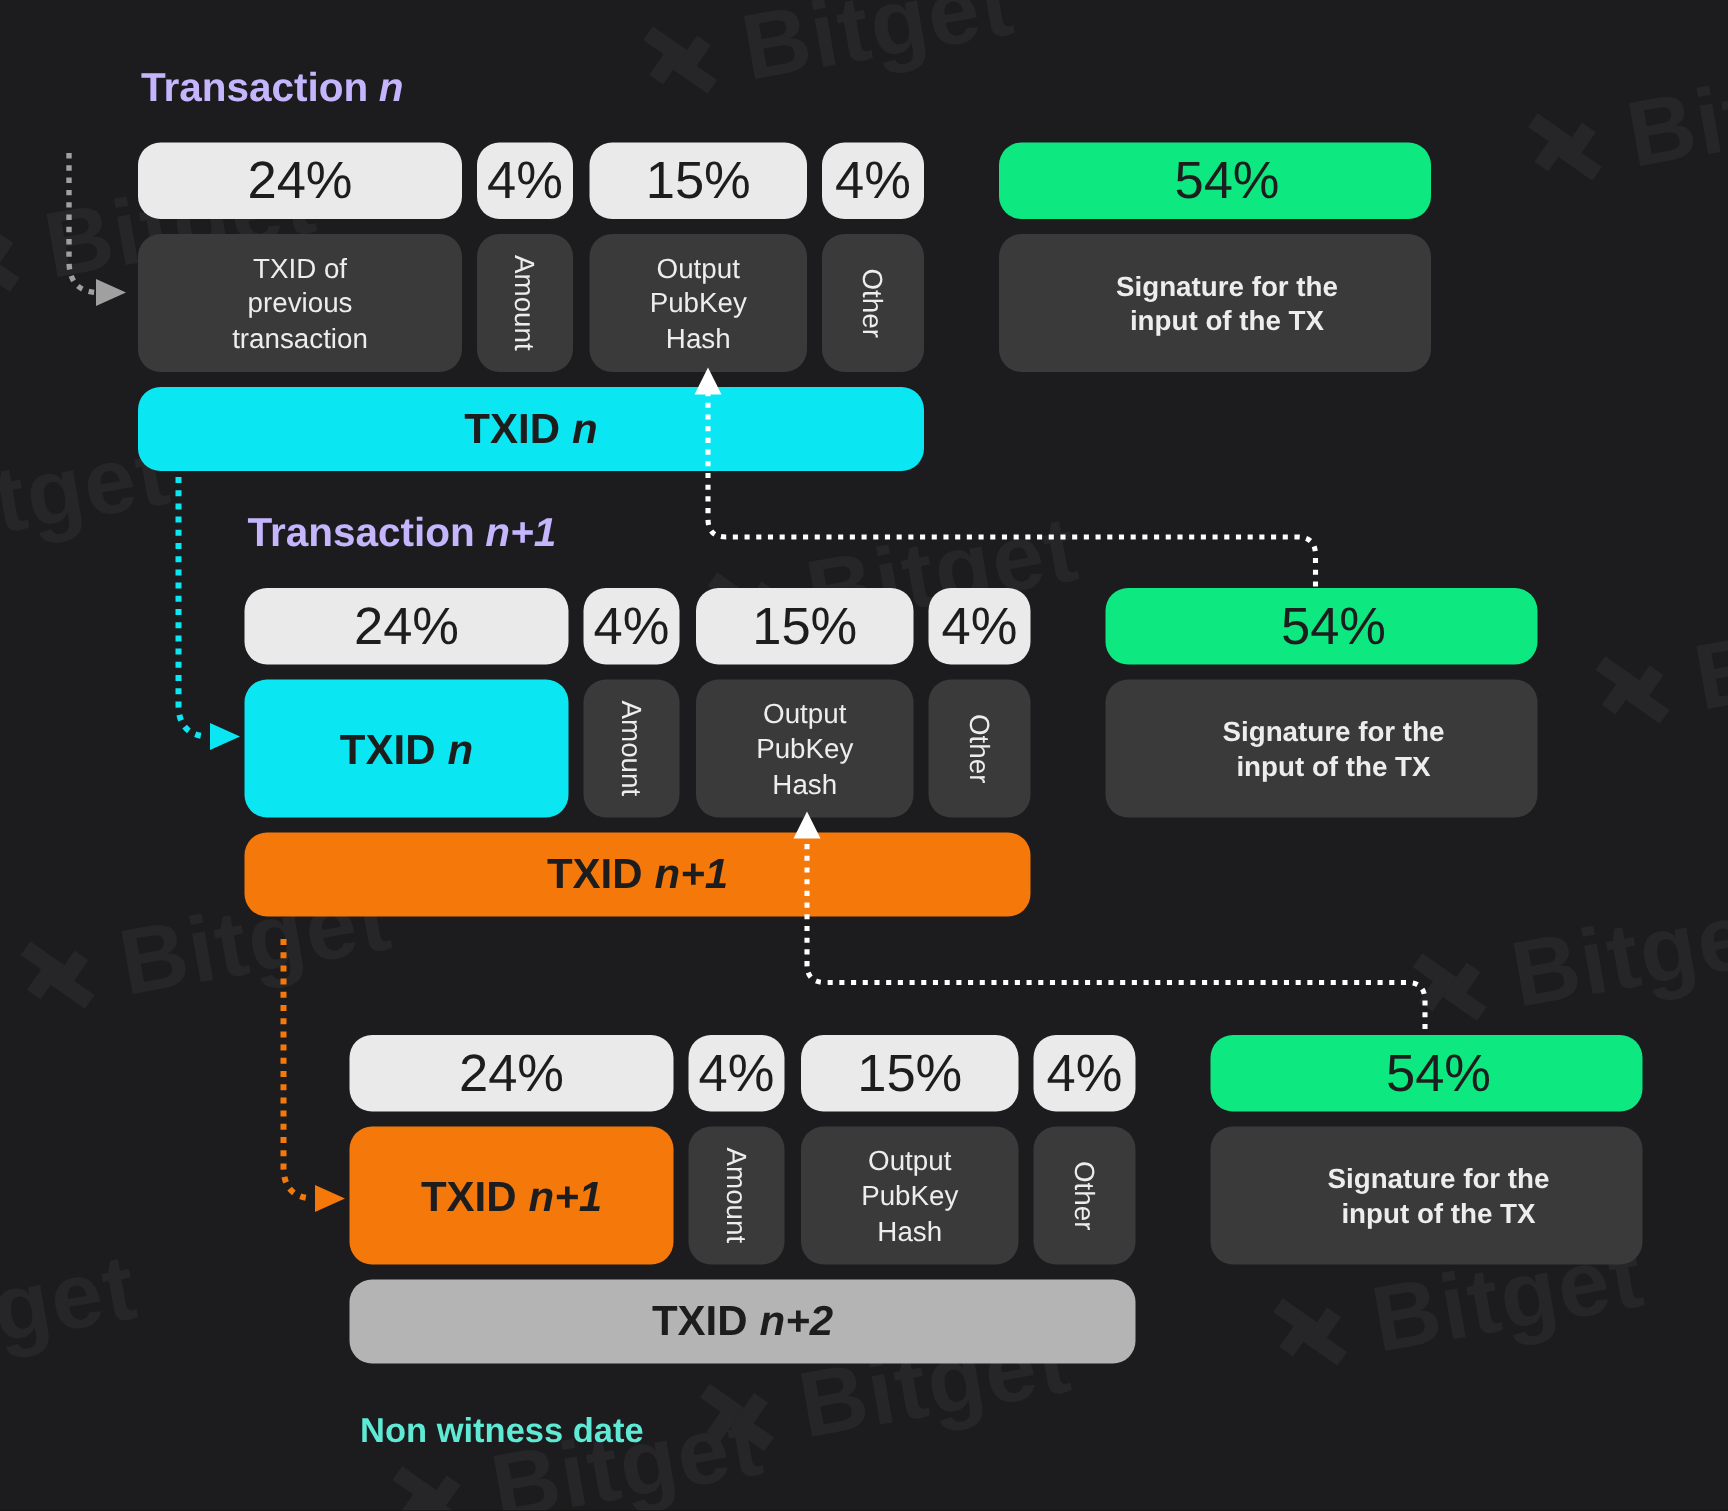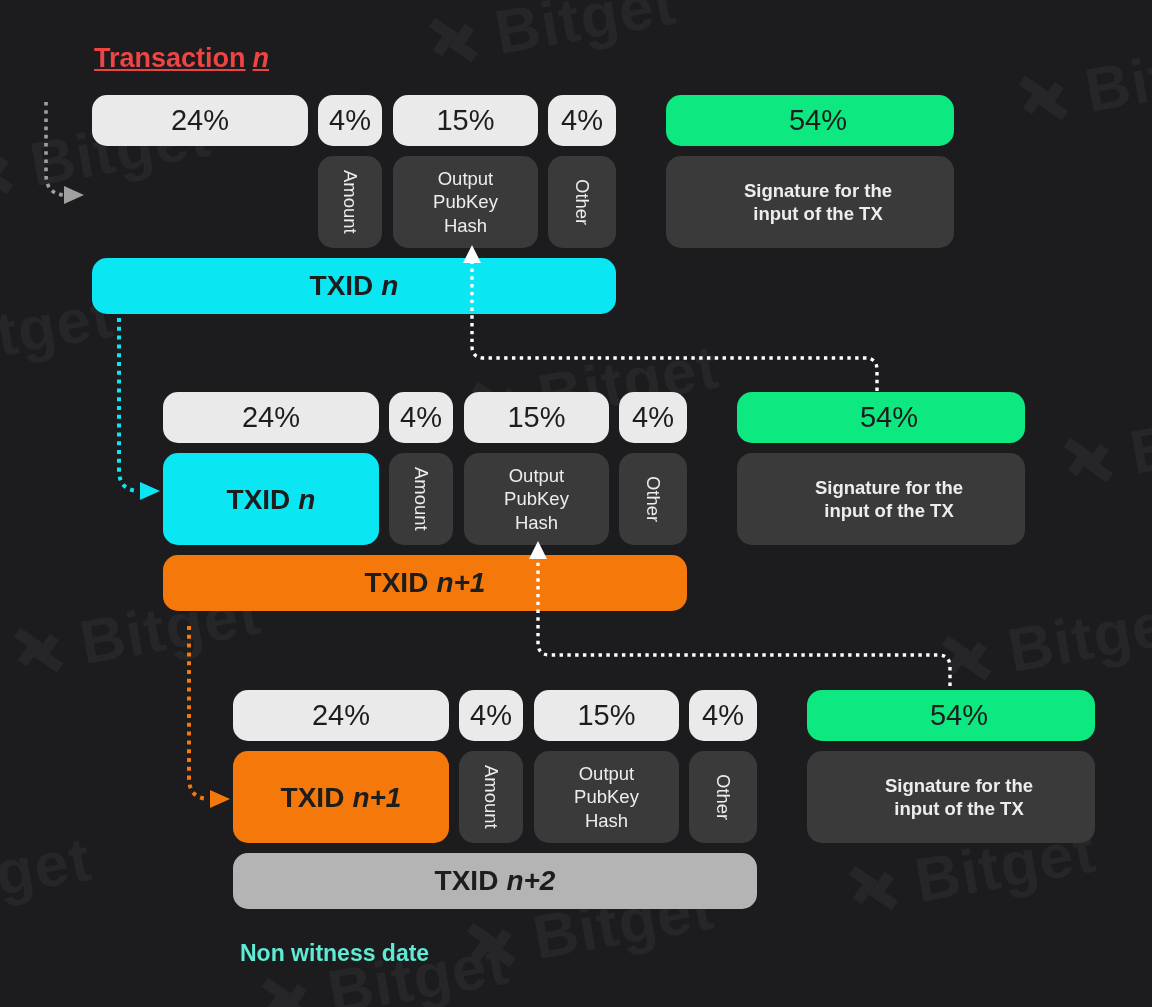--- a/index.html
+++ b/index.html
@@ -15,28 +15,28 @@
     color:var(--watermark,#262628); transform:rotate(-10deg);
     font-weight:700; font-size:62px; letter-spacing:1px; z-index:0;
     white-space:nowrap; user-select:none;
   }
   .wm svg{width:54px; height:54px; flex:0 0 auto;}
   .wm svg path{stroke:var(--watermark,#262628); stroke-width:10; fill:none; stroke-linejoin:miter;}
   
   .tx-group{position:absolute; width:930px; height:272px; z-index:2;}
   .tx-title{
     position:absolute; left:2px; top:0; margin:0;
-    font-size:27px; font-weight:700; color:#ef4444;text-decoration:underline;
+    font-size:27px; font-weight:700; color:#c4b5fd;
   }
   .tx-title i{font-style:italic; margin-left:7px;}
   .cell{
     position:absolute; box-sizing:border-box; border-radius:15px;
     display:flex; align-items:center; justify-content:center; text-align:center;
   }
-  .pct-row-cell{top:52px; height:51px; font-size:29px; font-weight:500; color:#1d1d1e;}
+  .pct-row-cell{top:52px; height:51px; font-size:35px; font-weight:500; color:#1d1d1e;}
   .lbl-row-cell{top:113px; height:92px; font-size:18.5px; line-height:1.25; color:#ededed; background:var(--dark,#3a3a3b);}
   .pill-light{background:var(--light,#eaeaea);}
   .pill-green{background:var(--green,#0de881);}
   .c1{left:0; width:216px;}
   .c2{left:226px; width:64px;}
   .c3{left:301px; width:145px;}
   .c4{left:456px; width:68px;}
   .c5{left:574px; width:288px;padding-left:16px;}
   .vert{writing-mode:vertical-rl;}
   .inner-narrow{display:inline-block; width:96px;}
@@ -148,35 +148,39 @@
     <span>Bitget</span>
   </div>
 
   <div class="tx-group" style="left:92px; top:43px;">
     <h2 class="tx-title"><span>Transaction</span><i>n</i></h2>
     <div class="cell pct-row-cell pill-light c1">24%</div>
     <div class="cell pct-row-cell pill-light c2">4%</div>
     <div class="cell pct-row-cell pill-light c3">15%</div>
     <div class="cell pct-row-cell pill-light c4">4%</div>
     <div class="cell pct-row-cell pill-green c5">54%</div>
+    <div class="cell lbl-row-cell c1">
+        <span class="inner-prev">TXID of previous transaction</span>
+      </div>
     <div class="cell lbl-row-cell vert c2">Amount</div>
     <div class="cell lbl-row-cell c3">
         <span class="inner-narrow">Output PubKey Hash</span>
       </div>
     <div class="cell lbl-row-cell vert c4">Other</div>
     <div class="cell lbl-row-cell c5">
         <span class="inner-sig">Signature for the input of the TX</span>
       </div>
     <div class="txid-bar bg-cyan">
         <span>TXID</span>
         <i>n</i>
       </div>
   </div>
 
   <div class="tx-group" style="left:163px; top:340px;">
+    <h2 class="tx-title"><span>Transaction</span><i>n+1</i></h2>
     <div class="cell pct-row-cell pill-light c1">24%</div>
     <div class="cell pct-row-cell pill-light c2">4%</div>
     <div class="cell pct-row-cell pill-light c3">15%</div>
     <div class="cell pct-row-cell pill-light c4">4%</div>
     <div class="cell pct-row-cell pill-green c5">54%</div>
     <div class="cell lbl-row-cell block-colored bg-cyan c1">
         <span>TXID</span>
         <i>n</i>
       </div>
     <div class="cell lbl-row-cell vert c2">Amount</div>

